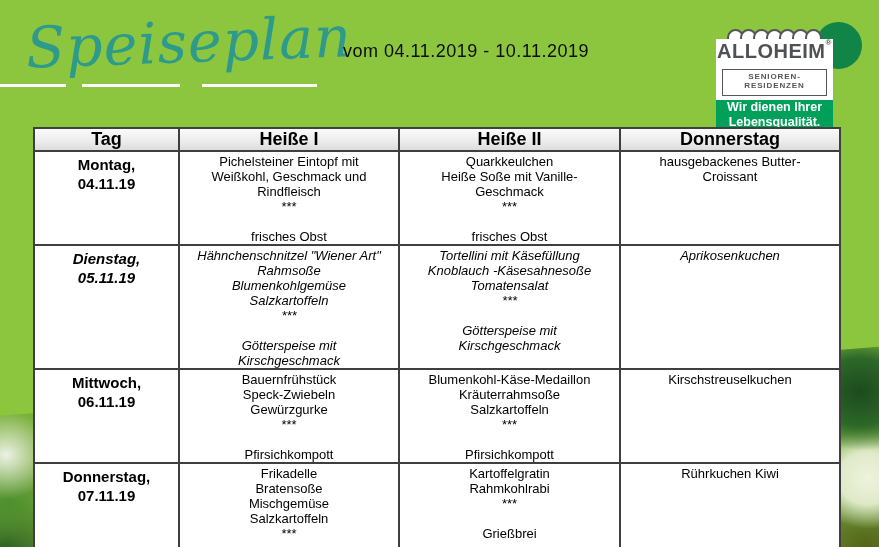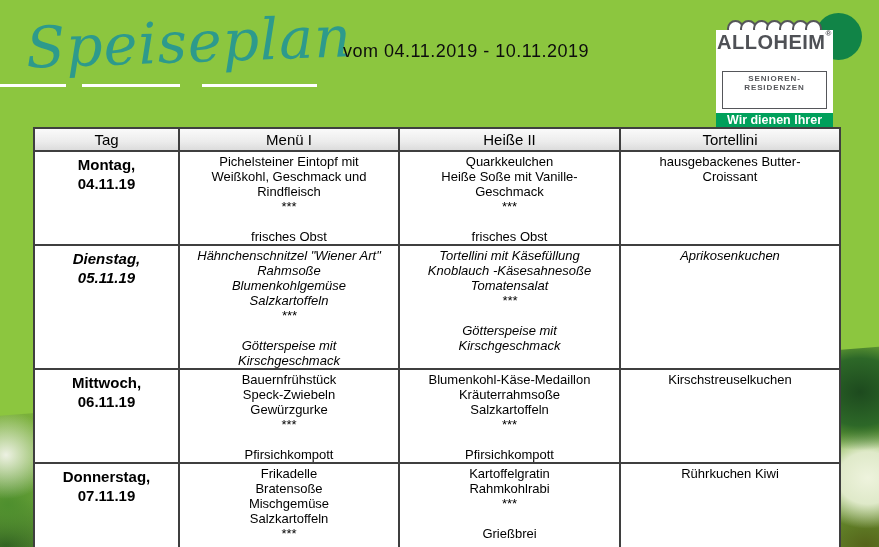--- a/index.html
+++ b/index.html
@@ -40,21 +40,21 @@
   }
   .underline { position: absolute; top: 84px; height: 3px; background: #ffffff; }
   .u1 { left: 0;     width: 66px;  }
   .u2 { left: 82px;  width: 98px;  }
   .u3 { left: 202px; width: 115px; }
   .date-range {
     position: absolute; left: 343px; top: 41px;
     font-size: 18px; color: #0d0d0d; letter-spacing: 0.5px;
   }
   
-  .logo { position: absolute; left: 700px; top: 7px; width: 170px; height: 120px; }
+  .logo { position: absolute; left: 700px; top: 16px; width: 170px; height: 120px; }
   .logo-circle {
     position: absolute; left: 115px; top: 6px;
     width: 47px; height: 47px; border-radius: 50%;
     background: #118447;
   }
   .logo-card { position: absolute; left: 16px; top: 13px; width: 117px; }
   .scallops { height: 10px; overflow: hidden; display: flex; justify-content: center; }
   .bump {
     flex: 0 0 auto; width: 17px; height: 17px;
     border-radius: 50%; background: #fff;
@@ -63,39 +63,39 @@
   .card-body { background: #fff; text-align: center; border-radius: 0 0 10px 10px; }
   .brand-row {
     position: relative;
     font-size: 20px; font-weight: bold; letter-spacing: 0.5px;
     color: #4F5156; padding-top: 1px;
   }
   .reg { font-size: 8px; vertical-align: top; position: relative; top: -2px; }
   .sub-box {
     border: 1px solid #55565A; color: #55565A;
     font-size: 8px; letter-spacing: 0.9px; font-weight: bold;
-    padding: 2px 0 16px; margin: 17px 6px 4px;
+    padding: 2px 0 5px; margin: 6px 6px 4px;
   }
   .band {
     background: #00A05B; color: #fff;
     font-weight: bold; font-size: 12.5px; line-height: 15px;
     padding: 0 2px 8px; border-radius: 0 0 10px 10px;
     white-space: pre-line;
   }
   
   .meal-table {
     position: absolute; left: 33px; top: 127px;
     width: 806px; border-collapse: collapse; table-layout: fixed;
     background: #fff;
   }
   .meal-table th, .meal-table td { border: 2px solid #3F3F3F; }
   .meal-table th {
     height: 23px;
     background: linear-gradient(180deg, #fafafa 0%, #ececec 60%, #dcdcdc 100%);
-    font-size: 15px; font-weight: normal; color: #000; text-align: center;
+    font-size: 18px; font-weight: bold; color: #000; text-align: center;
   }
   .meal-table td {
     vertical-align: top; text-align: center;
     font-size: 13px; line-height: 15px; color: #000;
     padding-top: 2px;
   }
   .cell-lines { white-space: pre-line; }
   td.day-cell { font-size: 15px; font-weight: bold; line-height: 19px; padding-top: 3px; }
   tr.r1 { height: 88px; }
   tr.r2 { height: 120px; font-style: italic; }
@@ -139,23 +139,23 @@
   <table class="meal-table">
     <colgroup>
         <col style="width:145px">
         <col style="width:220px">
         <col style="width:221px">
         <col style="width:220px">
       </colgroup>
     <thead>
       <tr>
         <th>Tag</th>
-        <th>Menü I</th>
+        <th>Heiße I</th>
         <th>Heiße II</th>
-        <th>Tortellini</th>
+        <th>Donnerstag</th>
       </tr>
     </thead>
     <tbody>
       <tr class="r1">
         <td class="day-cell cell-lines">Montag,
 04.11.19</td>
         <td class="cell-lines">Pichelsteiner Eintopf mit
 Weißkohl, Geschmack und
 Rindfleisch
 ***

